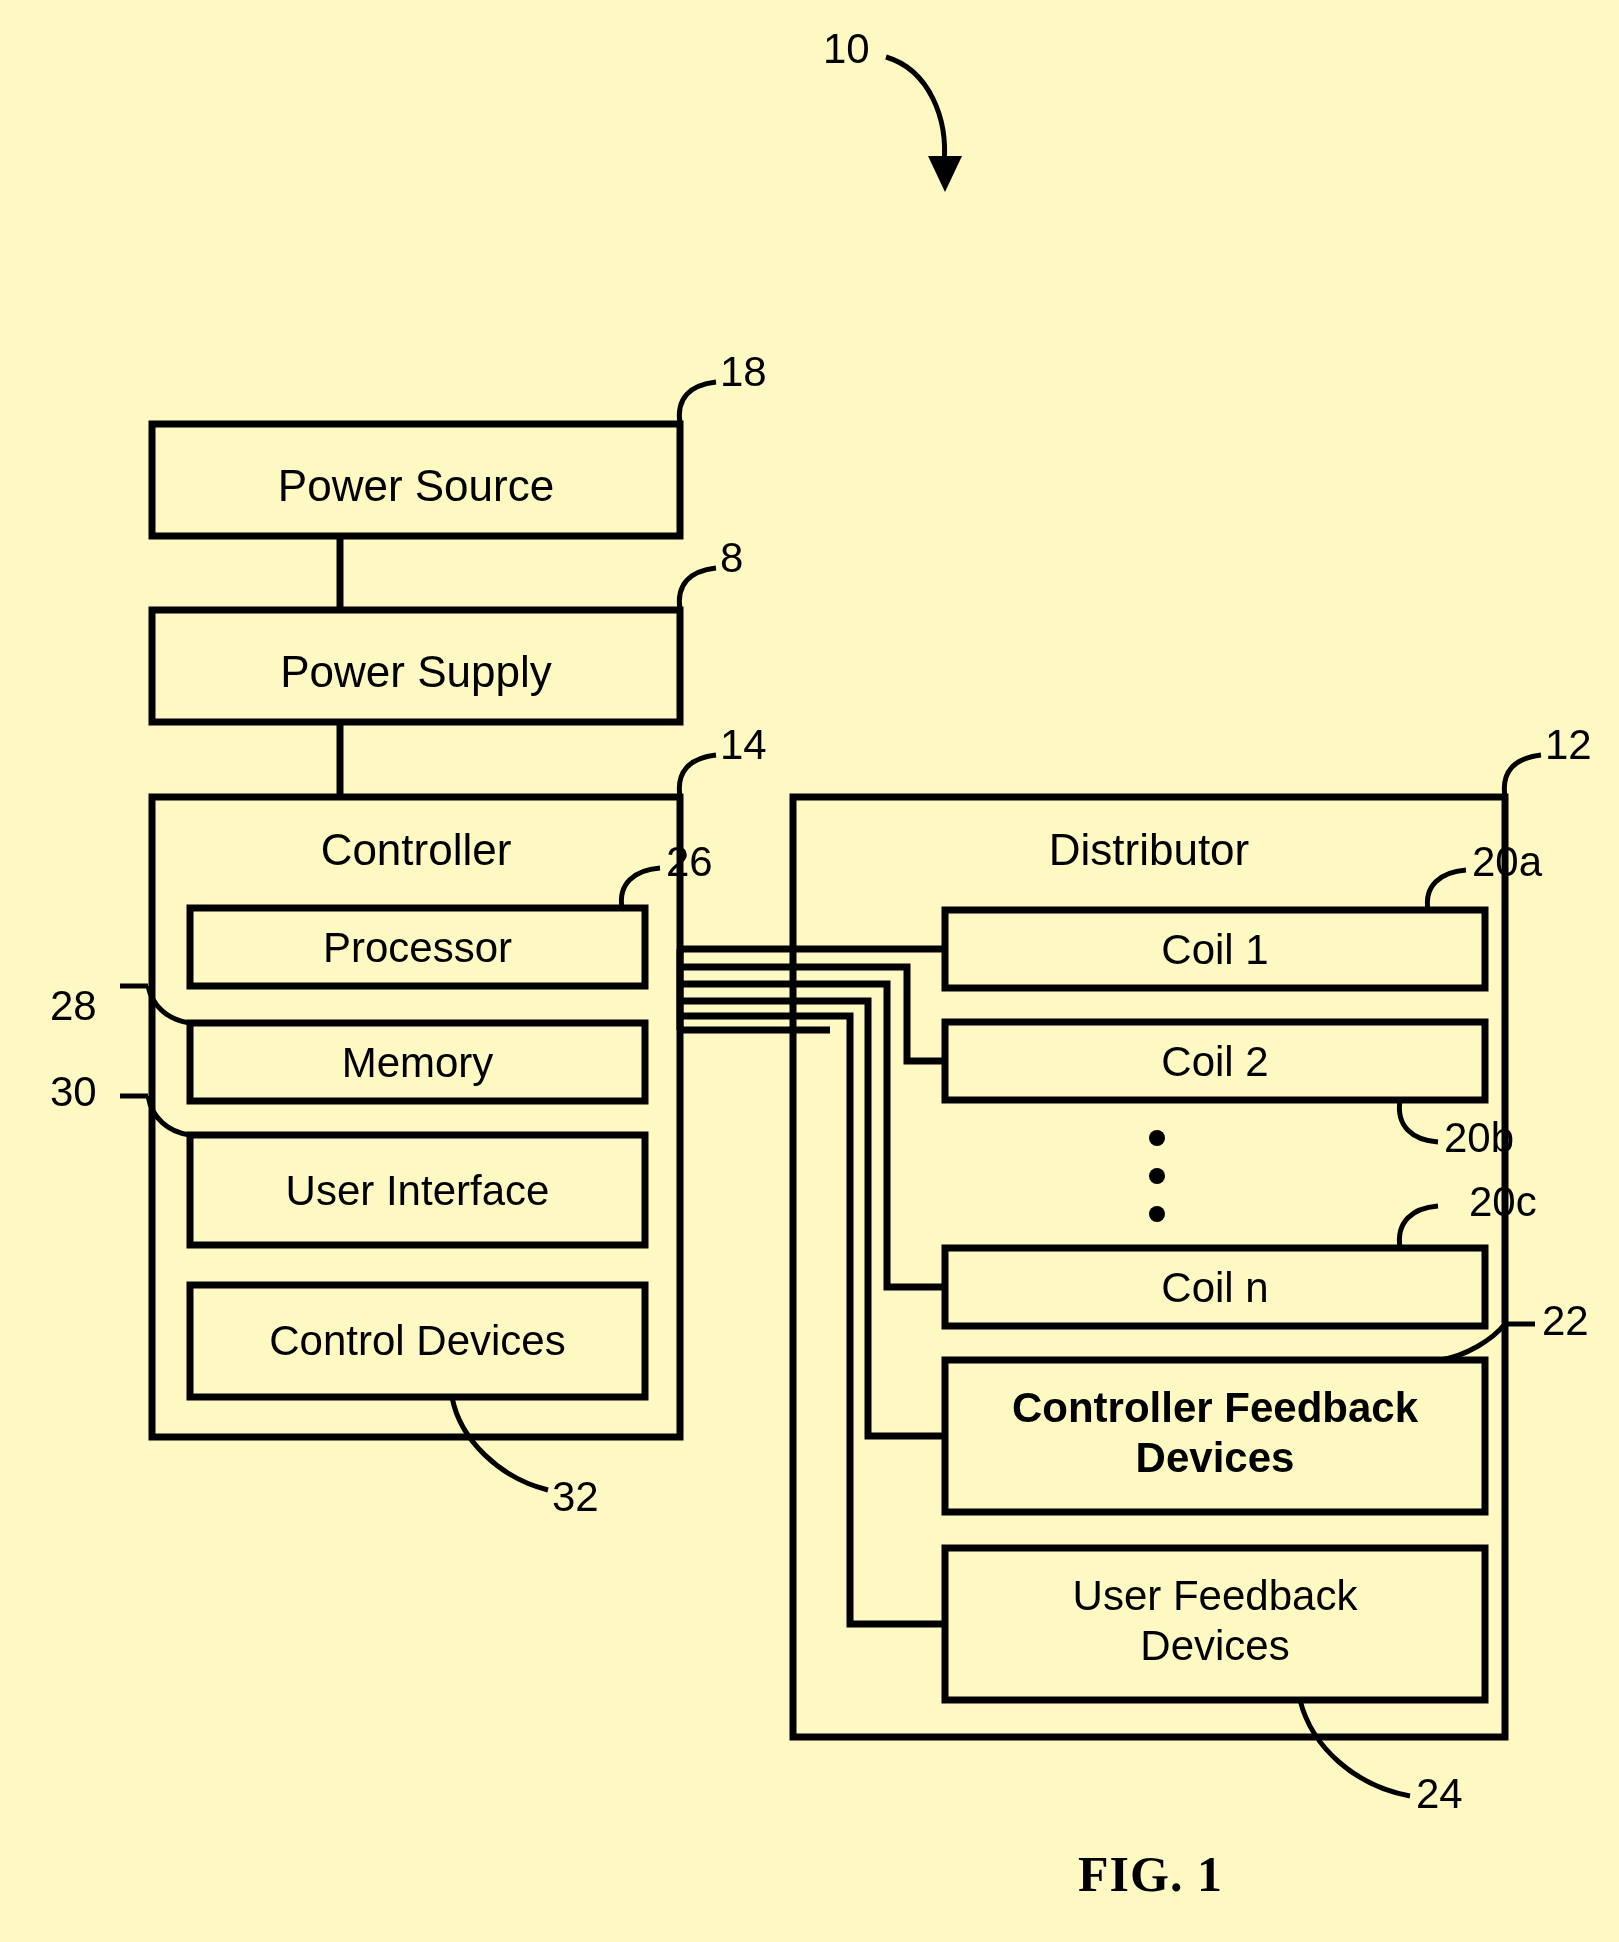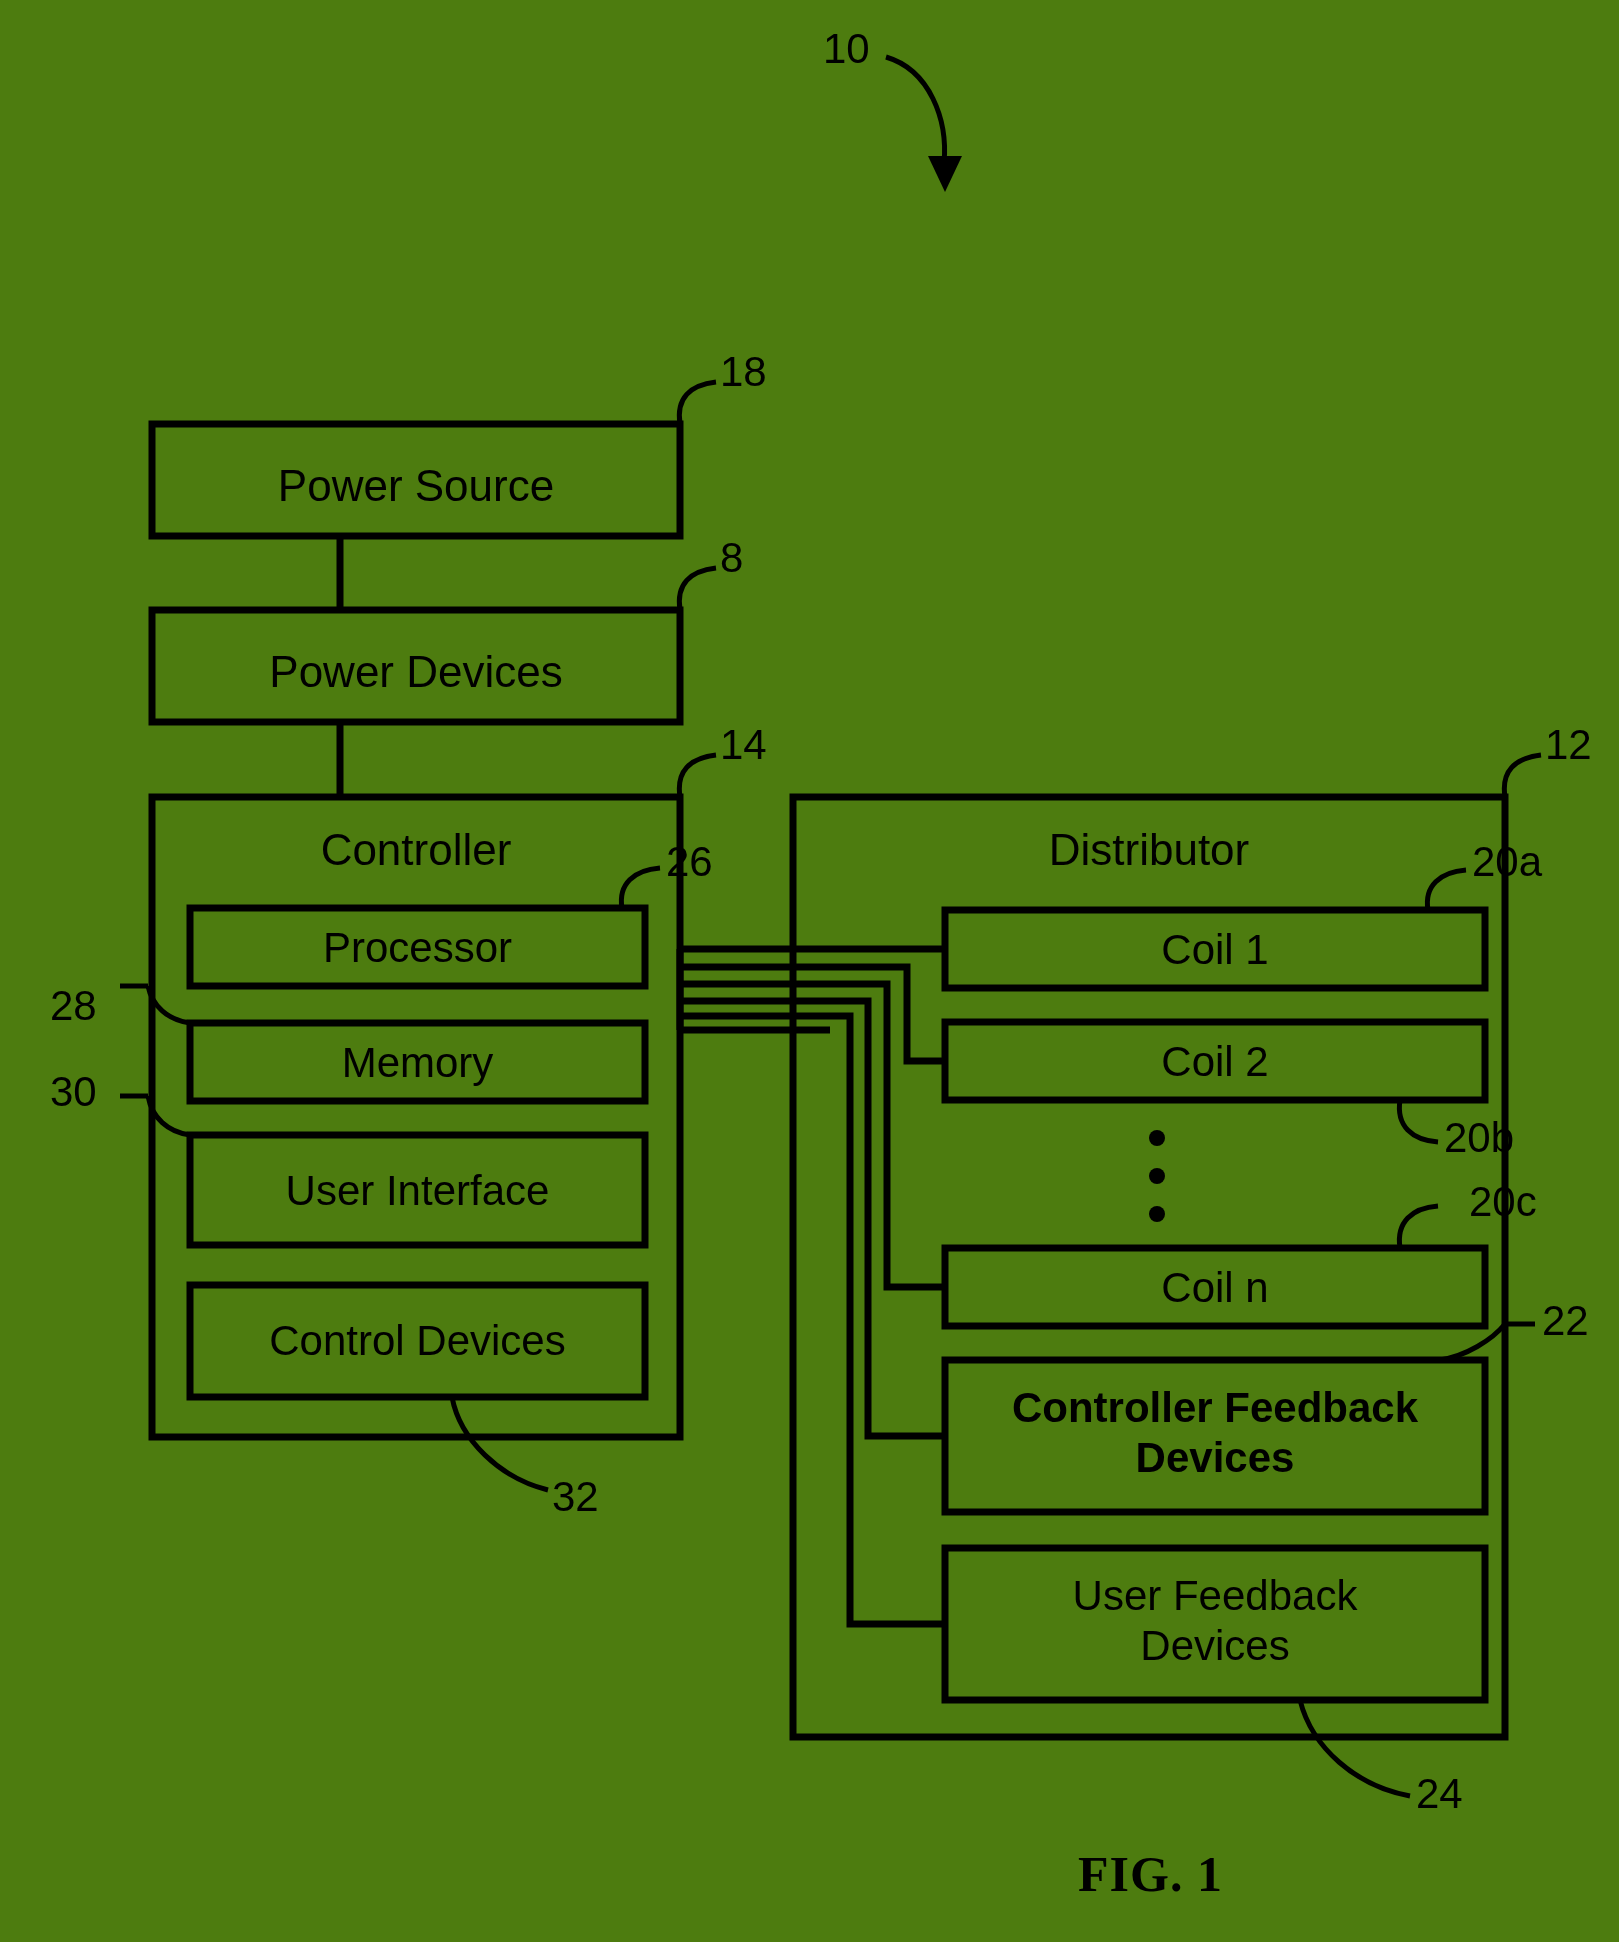--- a/index.html
+++ b/index.html
@@ -4,21 +4,21 @@
 <style>
   html, body {
     margin: 0;
     padding: 0;
     background: #ffffff;
   }
   #page {
     position: relative;
     width: 1619px;
     height: 1942px;
-    background: #4d7c0f;
+    background: #fef9c3;
     font-family: "Liberation Sans", sans-serif;
     color: #000000;
     overflow: hidden;
   }
   #figsvg {
     position: absolute;
     left: 0;
     top: 0;
     width: 1619px;
     height: 1942px;
@@ -125,21 +125,21 @@
       <circle cx="1157" cy="1176" r="8" fill="#000000" stroke="none"></circle>
       <circle cx="1157" cy="1214" r="8" fill="#000000" stroke="none"></circle>
     </g>
   </svg>
 
   <div class="ref-num" style="left:823px; top:25px;">10</div>
 
   <div class="box-label t-44" style="left:152px; top:460px; width:528px;">Power Source</div>
   <div class="ref-num" style="left:720px; top:348px;">18</div>
 
-  <div class="box-label t-44" style="left:152px; top:646px; width:528px;">Power Devices</div>
+  <div class="box-label t-44" style="left:152px; top:646px; width:528px;">Power Supply</div>
   <div class="ref-num" style="left:720px; top:534px;">8</div>
 
   <div class="box-label t-44" style="left:152px; top:824px; width:528px;">Controller</div>
   <div class="ref-num" style="left:720px; top:721px;">14</div>
 
   <div class="box-label t-42" style="left:190px; top:923px; width:455px;">Processor</div>
   <div class="ref-num" style="left:666px; top:838px;">26</div>
 
   <div class="box-label t-42" style="left:190px; top:1038px; width:455px;">Memory</div>
   <div class="ref-num" style="left:50px; top:958px;margin-top:24px;">28</div>

